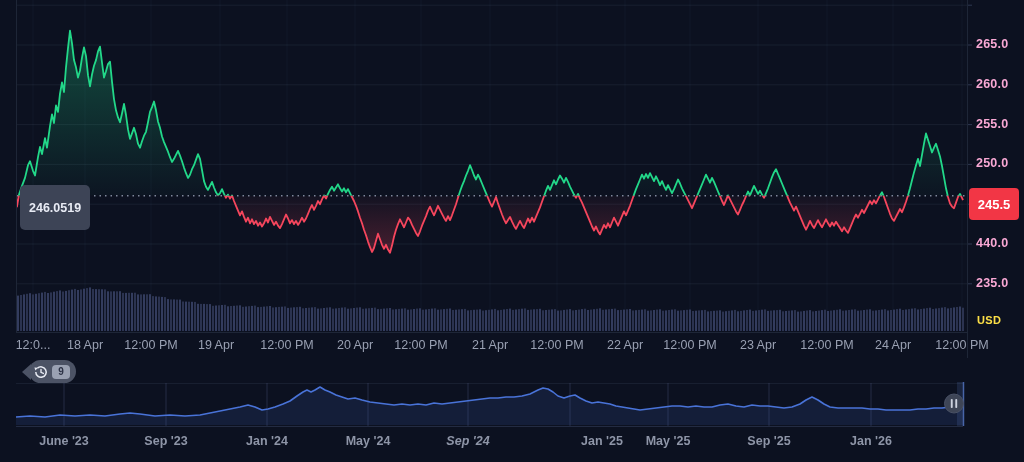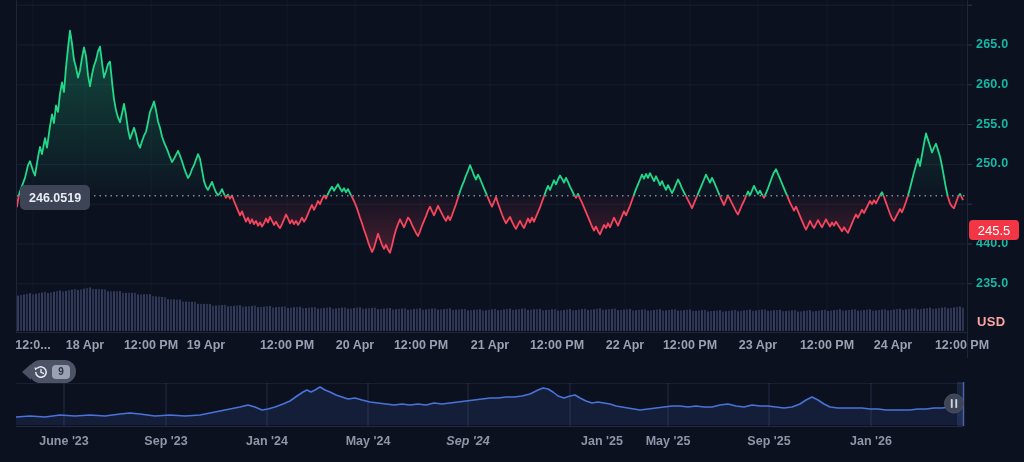--- a/index.html
+++ b/index.html
@@ -1,25 +1,25 @@
 <!DOCTYPE html>
 <html><head>
 <meta charset="utf-8">
 <style>
   html,body{margin:0;padding:0;background:#0c1120;}
   .root{position:relative;width:1024px;height:462px;background:#0c1120;overflow:hidden;
         font-family:"Liberation Sans",sans-serif;}
   .root svg.layer{position:absolute;left:0;top:0;}
-  .axis-price{position:absolute;left:976px;font-size:12.5px;font-weight:600;color:#14b8a6;letter-spacing:.2px;}
-  .usd{position:absolute;left:977px;top:314px;font-size:13px;font-weight:700;color:#fca5a5;letter-spacing:.3px;}
-  .price-badge{position:absolute;left:969px;top:188px;width:50px;height:20px;border-radius:4px;
-        display:flex;align-items:center;justify-content:center;font-size:13px;font-weight:400;color:#ffffff;margin-top:32px;}
-  .baseline-pill{position:absolute;left:20px;top:186px;height:21px;padding:2px 9px;border-radius:5px;
+  .axis-price{position:absolute;left:976px;font-size:12.5px;font-weight:600;color:#f9a8d4;letter-spacing:.2px;}
+  .usd{position:absolute;left:977px;top:314px;font-size:11px;font-weight:700;color:#fde047;letter-spacing:.3px;}
+  .price-badge{position:absolute;left:969px;top:188px;width:50px;height:32px;border-radius:4px;
+        display:flex;align-items:center;justify-content:center;font-size:13px;font-weight:700;color:#ffffff;}
+  .baseline-pill{position:absolute;left:20px;top:186px;height:21px;padding:12px 9px;border-radius:5px;
         background:#3d4456;color:#e8ebf4;font-size:12.5px;font-weight:600;display:flex;align-items:center;}
-  .tlabel{position:absolute;top:338px;transform:translateX(-50%);font-size:12.5px;font-weight:700;
+  .tlabel{position:absolute;top:338px;transform:translateX(-50%);font-size:12.5px;font-weight:400;
         color:#99a0b2;white-space:nowrap;}
   .nlabel{position:absolute;top:434px;transform:translateX(-50%);font-size:12.5px;font-weight:600;
         color:#8e95a7;white-space:nowrap;}
   .timetag{position:absolute;left:22px;top:360px;height:23px;display:flex;align-items:center;}
   .timetag .tip{width:0;height:0;border-top:8px solid transparent;border-bottom:8px solid transparent;
         border-right:9px solid #4c5365;margin-right:-2px;}
   .timetag .pillbody{height:23px;background:#4c5365;border-radius:12px;display:flex;align-items:center;
         gap:4px;padding:0 6px 0 5px;}
   .timetag .count{min-width:14px;height:14px;border-radius:4px;background:#9aa1b2;color:#2c3245;
         font-size:10px;font-weight:700;display:flex;align-items:center;justify-content:center;padding:0 2px;}
@@ -443,21 +443,21 @@
     <div class="usd">USD</div>
     <div class="price-badge" style="background: rgb(242, 54, 69); top: 188.22px;">245.5</div>
   </div>
 
   <div class="baseline-pill" style="top: 185.327px;">246.0519</div>
 
   <div id="time-labels">
       <div class="tlabel" style="left: 33px;">12:0...</div>
       <div class="tlabel" style="left: 85px;">18 Apr</div>
       <div class="tlabel" style="left: 151px;">12:00 PM</div>
-      <div class="tlabel" style="left: 206px;">19 Apr</div>
+      <div class="tlabel" style="left: 216px;">19 Apr</div>
       <div class="tlabel" style="left: 287px;">12:00 PM</div>
       <div class="tlabel" style="left: 355px;">20 Apr</div>
       <div class="tlabel" style="left: 421px;">12:00 PM</div>
       <div class="tlabel" style="left: 490px;">21 Apr</div>
       <div class="tlabel" style="left: 557px;">12:00 PM</div>
       <div class="tlabel" style="left: 625px;">22 Apr</div>
       <div class="tlabel" style="left: 690px;">12:00 PM</div>
       <div class="tlabel" style="left: 758px;">23 Apr</div>
       <div class="tlabel" style="left: 827px;">12:00 PM</div>
       <div class="tlabel" style="left: 893px;">24 Apr</div>

